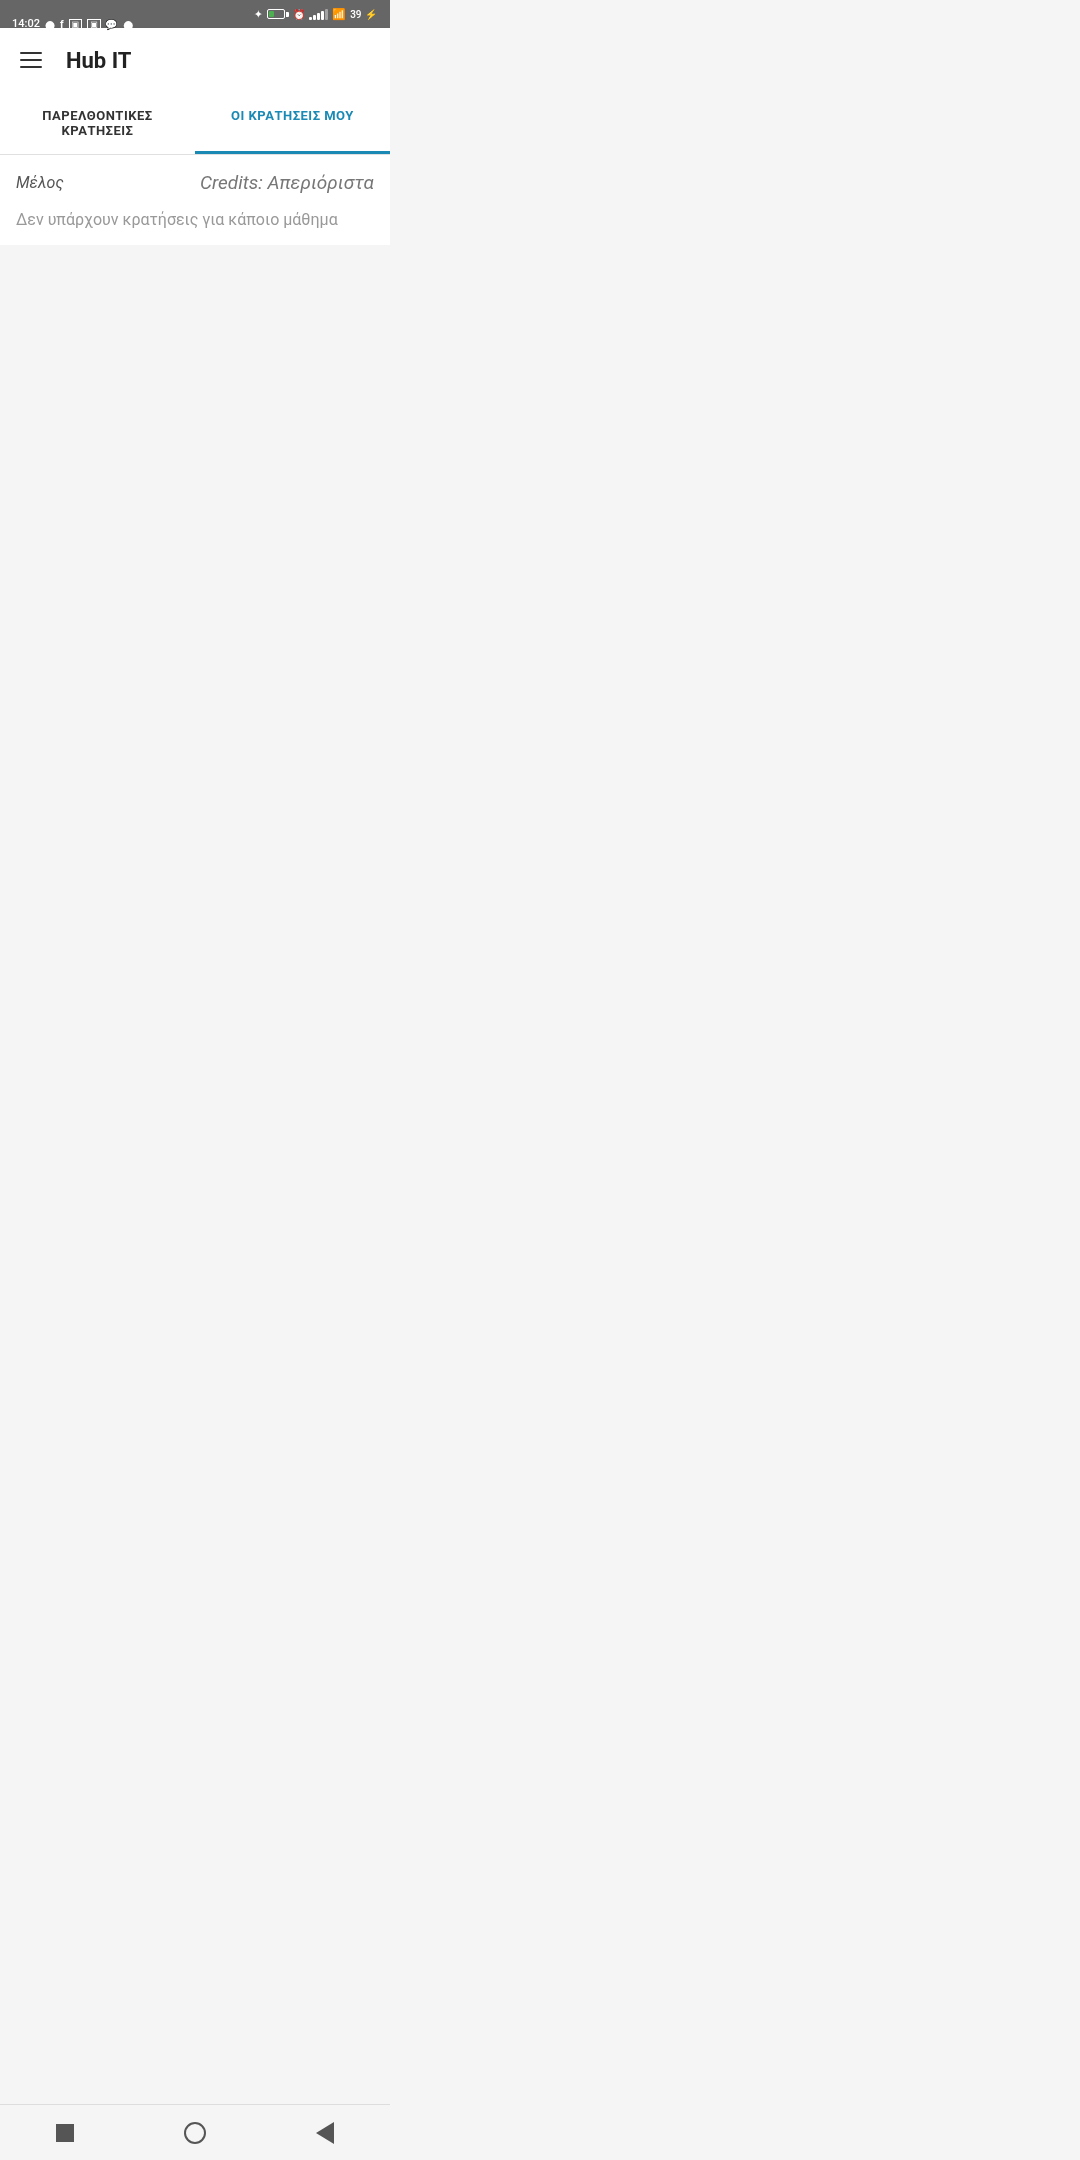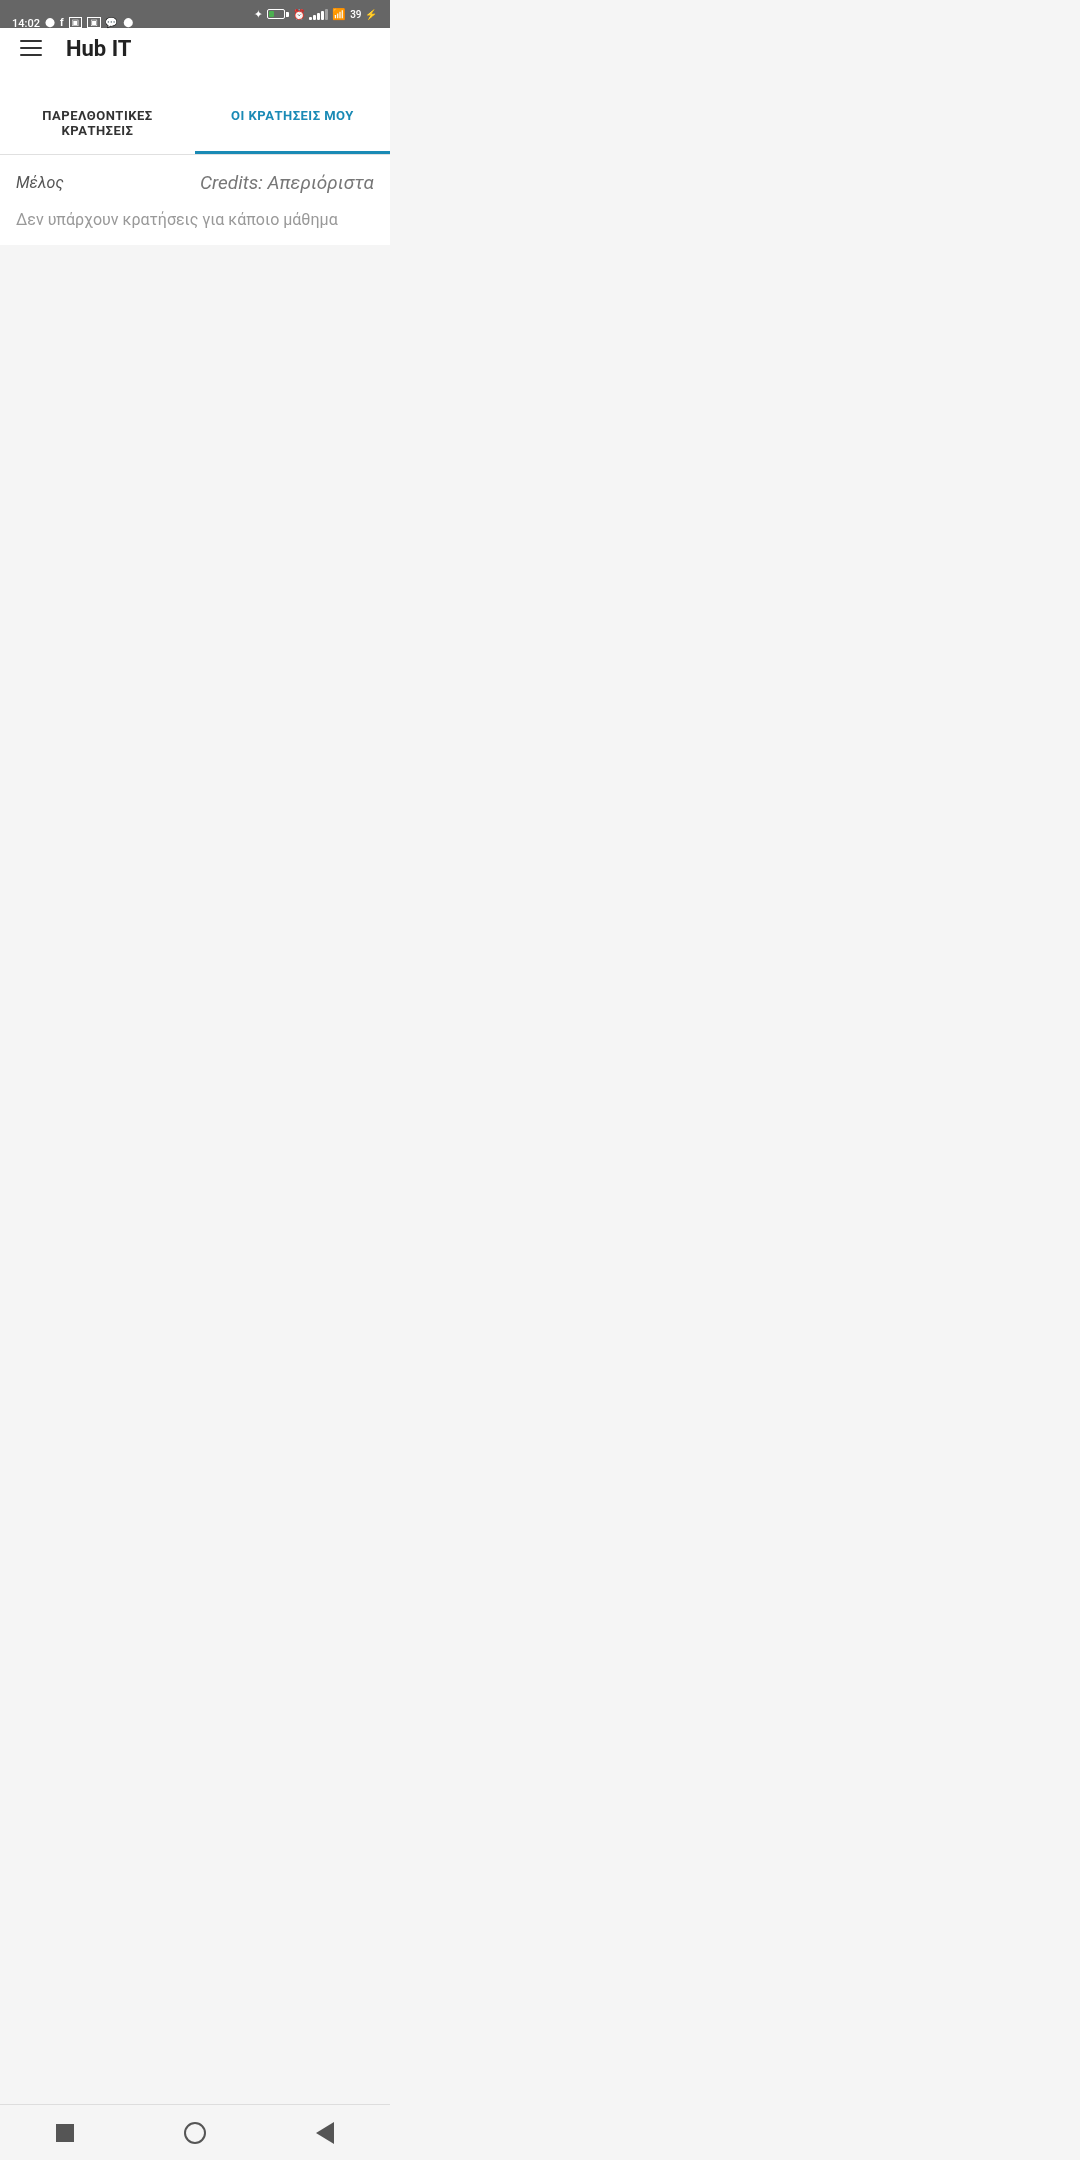--- a/index.html
+++ b/index.html
@@ -25,36 +25,37 @@
       align-items: center;
       justify-content: space-between;
       padding: 0 12px;
       color: white;
       font-size: 11px;
       font-weight: 500;
     }
 
     .status-left {
       display: flex;
-      align-items: flex-start;
+      align-items: flex-end;
       gap: 5px;
       margin-top: 18px;
     }
 
     .status-right {
       display: flex;
       align-items: center;
       gap: 4px;
     }
 
     
     .app-bar {
       background: white;
       height: 64px;
       display: flex;
+      align-items: center;
       padding: 8px 16px;
       gap: 20px;
       box-shadow: 0 1px 3px rgba(0,0,0,0.1);
     }
 
     .hamburger-icon {
       display: flex;
       flex-direction: column;
       gap: 5px;
       cursor: pointer;

